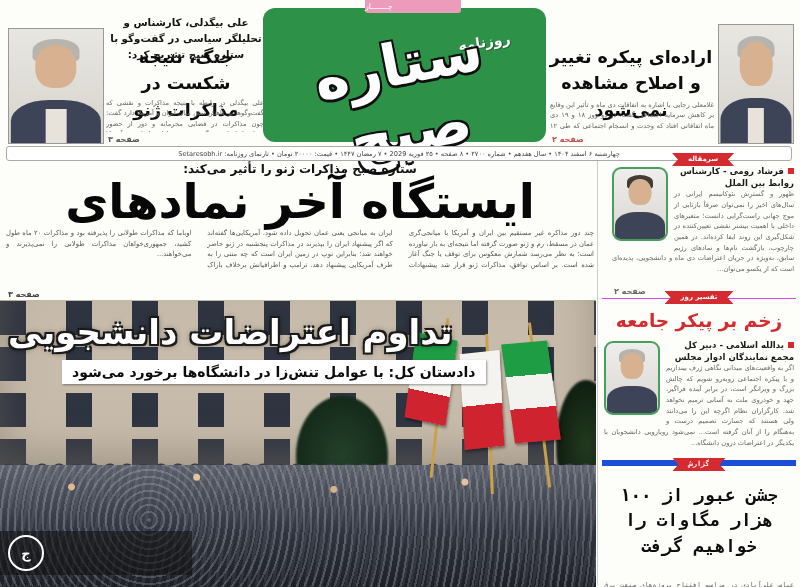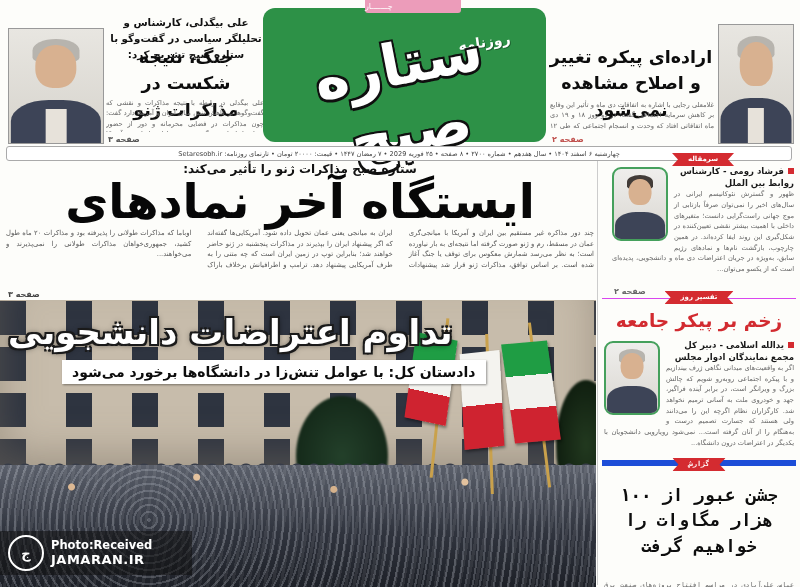--- a/index.html
+++ b/index.html
@@ -178,24 +178,20 @@
     <div class="pole" style="left:538px;top:22px;height:166px;transform:rotate(-7deg);"></div>
     <div class="flag flag-iran" style="left:410px;top:36px;width:42px;height:86px;transform:rotate(8deg) skewY(4deg);"></div>
     <div class="flag flag-white" style="left:462px;top:52px;width:40px;height:96px;transform:rotate(-3deg) skewY(-3deg);"></div>
     <div class="flag flag-iran" style="left:508px;top:42px;width:46px;height:100px;transform:rotate(-8deg) skewY(3deg);"></div>
 
     <div class="ps-headline">تداوم اعتراضات دانشجویی</div>
     <div class="ps-sub">دادستان کل: با عوامل تنش‌زا در دانشگاه‌ها برخورد می‌شود</div>
 
     <div class="watermark">
       <div class="wm-logo">ج</div>
-      <div class="wm-text">
-        <div class="wm-line1">Photo:Received</div>
-        <div class="wm-line2">JAMARAN.IR</div>
-      </div>
     </div>
   </section>
 
   <div class="vdivider"></div>
   <aside class="sidebar">
 
     <article class="sb-art sb-art1">
       <span class="ribbon">سرمقاله</span>
       <div class="sb-flow">
         <div class="sb-photo portrait hair-dark">

